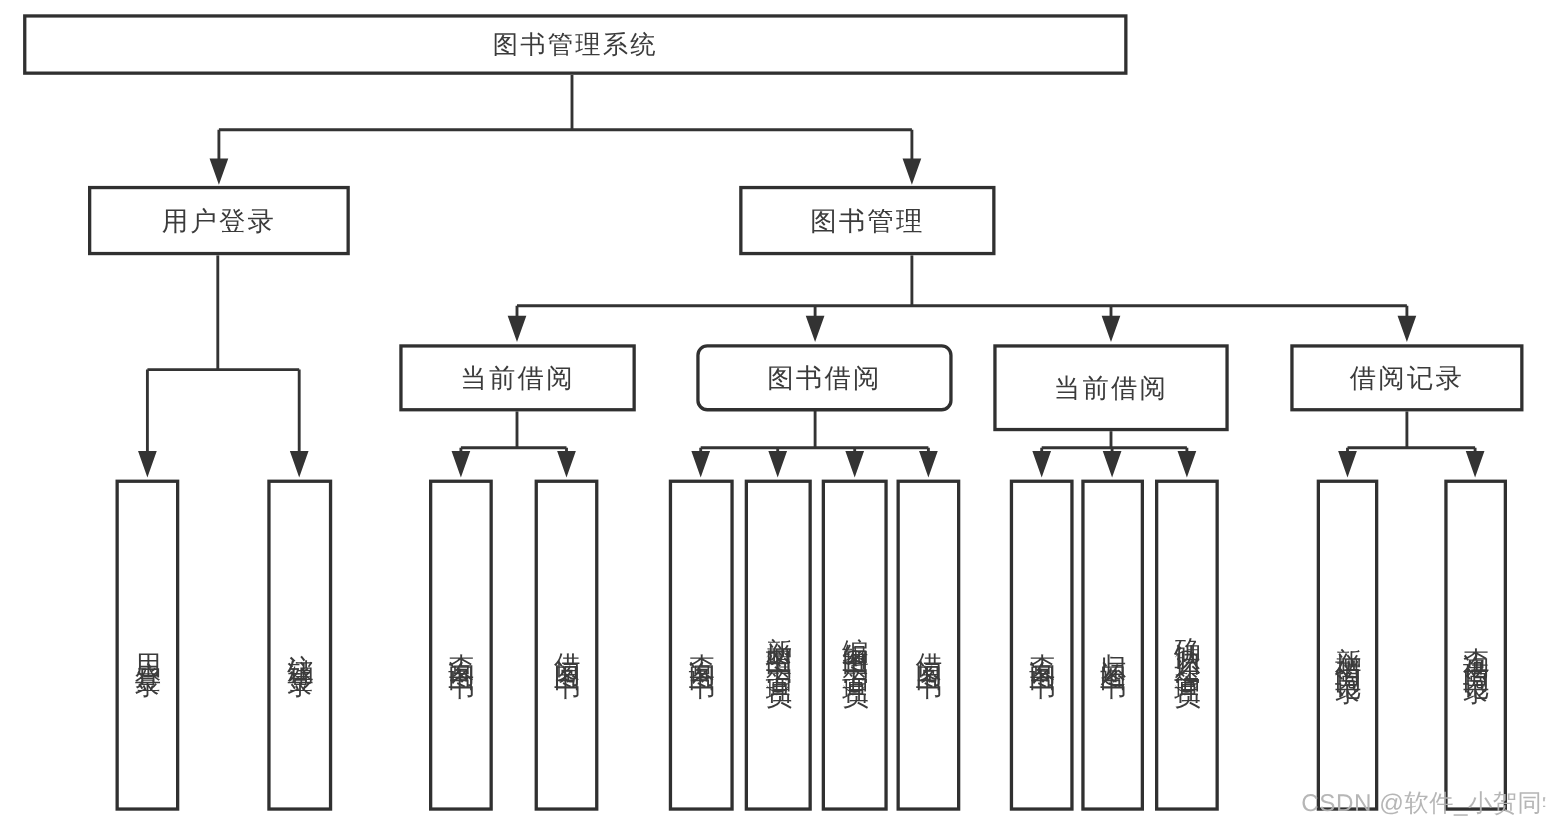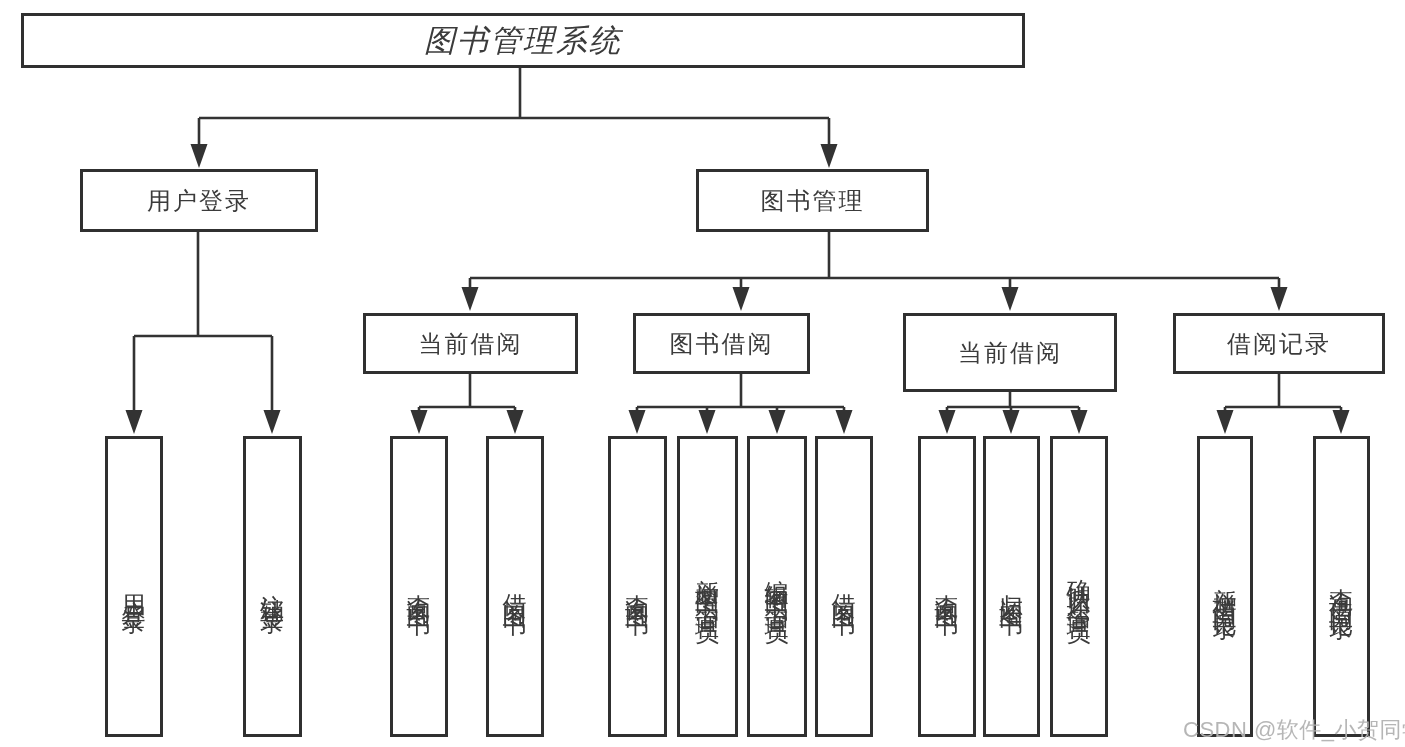--- a/index.html
+++ b/index.html
@@ -7,21 +7,21 @@
     position:relative;width:1405px;height:747px;background:#ffffff;
     overflow:hidden;font-family:"Liberation Sans",sans-serif;
   }
   .connectors{position:absolute;left:0;top:0;z-index:1;}
   .box{
     position:absolute;border:3px solid #303030;background:#ffffff;
     box-sizing:border-box;display:flex;align-items:center;justify-content:center;
     color:#3b3b3b;z-index:2;
   }
   .h{font-size:24px;letter-spacing:2px;}
-  .root-label{font-size:31px;font-style:italic;}
+  .root-label{font-size:23px;}
   .v{
     writing-mode:vertical-rl;text-orientation:mixed;
     font-size:24px;letter-spacing:6px;line-height:1.05;
   }
   .watermark{
     position:absolute;left:1183px;top:715px;z-index:5;
     font-size:22px;color:rgba(178,178,178,0.95);
     letter-spacing:0.5px;white-space:nowrap;
   }
 </style>
@@ -85,24 +85,24 @@
       M1002.5,410 L1019.5,410 L1011,434 Z
       M1070.5,410 L1087.5,410 L1079,434 Z
       M1216.5,410 L1233.5,410 L1225,434 Z
       M1332.5,410 L1349.5,410 L1341,434 Z
     "></path>
   </svg>
 
   <div class="box h root-label" style="left:21px;top:13px;width:1004px;height:55px;">图书管理系统</div>
 
   <div class="box h" style="left:80px;top:169px;width:238px;height:63px;">用户登录</div>
-  <div class="box h" style="left:696px;top:169px;width:233px;height:63px;">图书管理</div>
+  <div class="box h" style="left:672px;top:169px;width:233px;height:63px;">图书管理</div>
 
   <div class="box h" style="left:363px;top:313px;width:215px;height:61px;">当前借阅</div>
-  <div class="box h" style="left:633px;top:313px;width:177px;height:61px;">图书借阅</div>
+  <div class="box h" style="left:633px;top:313px;width:233px;height:61px;border-radius:10px;">图书借阅</div>
   <div class="box h" style="left:903px;top:313px;width:214px;height:79px;">当前借阅</div>
   <div class="box h" style="left:1173px;top:313px;width:212px;height:61px;">借阅记录</div>
 
   <div class="box v" style="left:105px;top:436px;width:58px;height:301px;">用户登录</div>
   <div class="box v" style="left:243px;top:436px;width:59px;height:301px;">注销登录</div>
 
   <div class="box v" style="left:390px;top:436px;width:58px;height:301px;">查询图书</div>
   <div class="box v" style="left:486px;top:436px;width:58px;height:301px;">借阅图书</div>
 
   <div class="box v" style="left:608px;top:436px;width:59px;height:301px;">查询图书</div>

